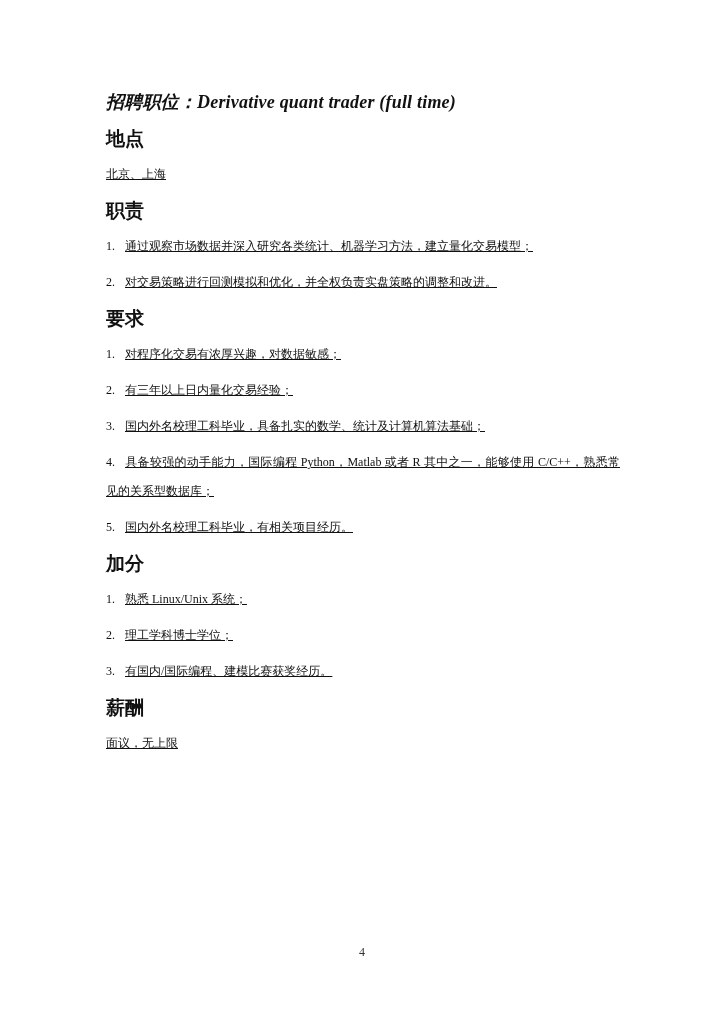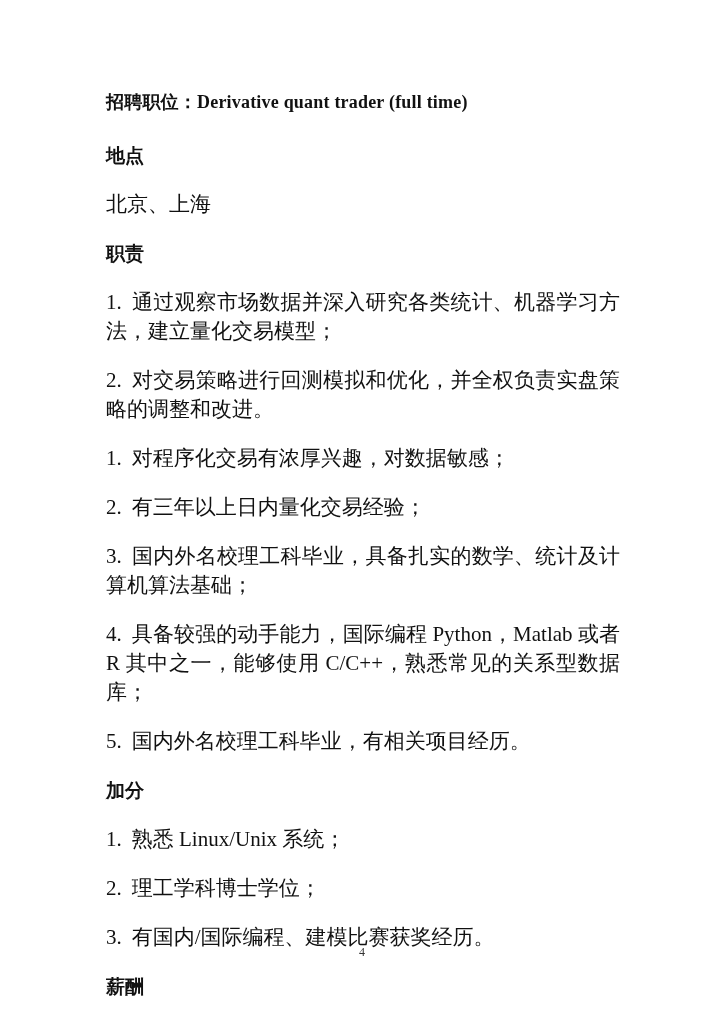--- a/index.html
+++ b/index.html
@@ -18,35 +18,37 @@
     background: #ffffff;
     position: relative;
   }
   .content {
     padding: 88px 104px 0 106px;
   }
   .doc-title {
     font-size: 18px;
     font-weight: bold;
     line-height: 29px;
-    margin-bottom: 24px;
+    margin-bottom: 7px;
     letter-spacing: 0.2px;
     white-space: nowrap;
+    font-style: italic;
   }
   .section-heading {
     font-size: 19px;
     font-weight: bold;
     line-height: 29px;
     margin: 3px 0;
   }
   .para {
-    font-size: 21px;
+    font-size: 12px;
     line-height: 29px;
-    margin: 20px 0;
+    margin: 7px 0;
     text-align: justify;
+    text-decoration: underline;
   }
   .para .num {
     display: inline-block;
     margin-right: 10px;
   }
   .footer {
     position: absolute;
     left: 0;
     right: 0;
     top: 945px;
@@ -63,20 +65,21 @@
 
     <h1 class="doc-title">招聘职位：Derivative quant trader (full time)</h1>
 
     <h2 class="section-heading">地点</h2>
     <p class="para">北京、上海</p>
 
     <h2 class="section-heading">职责</h2>
     <p class="para"><span class="num">1.</span><span>通过观察市场数据并深入研究各类统计、机器学习方法，建立量化交易模型；</span></p>
     <p class="para"><span class="num">2.</span><span>对交易策略进行回测模拟和优化，并全权负责实盘策略的调整和改进。</span></p>
 
+    <h2 class="section-heading">要求</h2>
     <p class="para"><span class="num">1.</span><span>对程序化交易有浓厚兴趣，对数据敏感；</span></p>
     <p class="para"><span class="num">2.</span><span>有三年以上日内量化交易经验；</span></p>
     <p class="para"><span class="num">3.</span><span>国内外名校理工科毕业，具备扎实的数学、统计及计算机算法基础；</span></p>
     <p class="para"><span class="num">4.</span><span>具备较强的动手能力，国际编程 Python，Matlab 或者 R 其中之一，能够使用 C/C++，熟悉常见的关系型数据库；</span></p>
     <p class="para"><span class="num">5.</span><span>国内外名校理工科毕业，有相关项目经历。</span></p>
 
     <h2 class="section-heading">加分</h2>
     <p class="para"><span class="num">1.</span><span>熟悉 Linux/Unix 系统；</span></p>
     <p class="para"><span class="num">2.</span><span>理工学科博士学位；</span></p>
     <p class="para"><span class="num">3.</span><span>有国内/国际编程、建模比赛获奖经历。</span></p>

